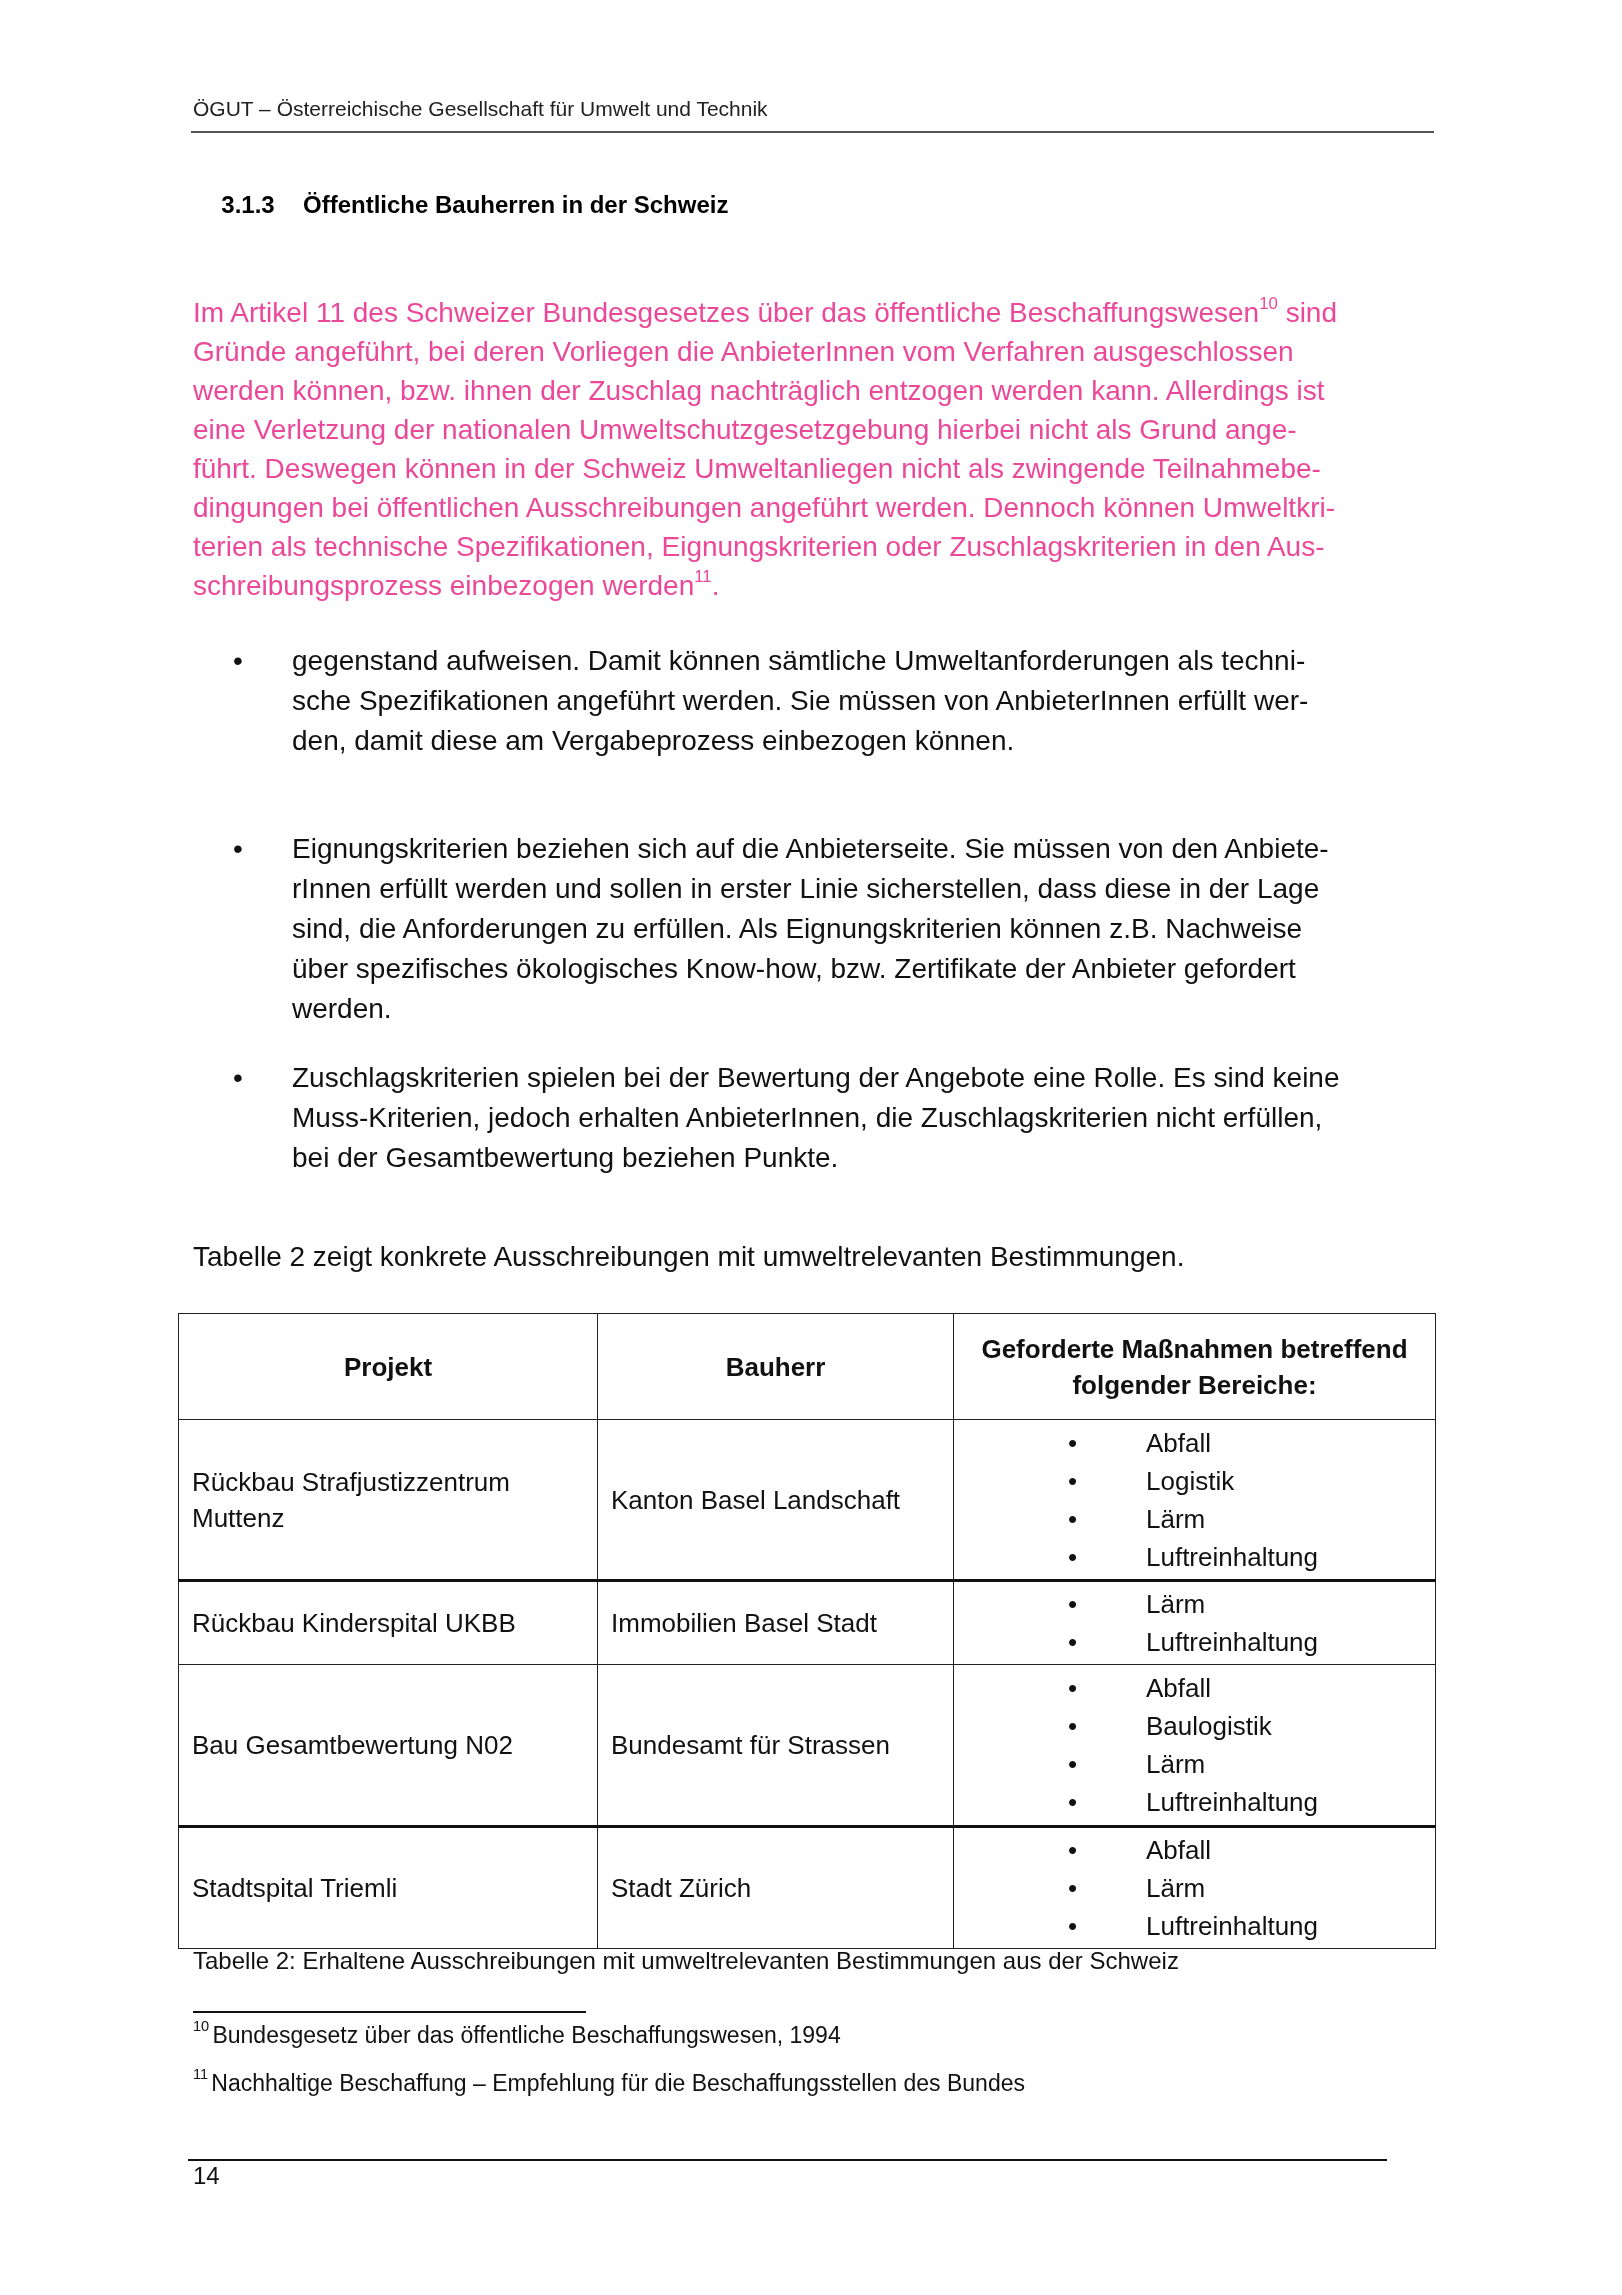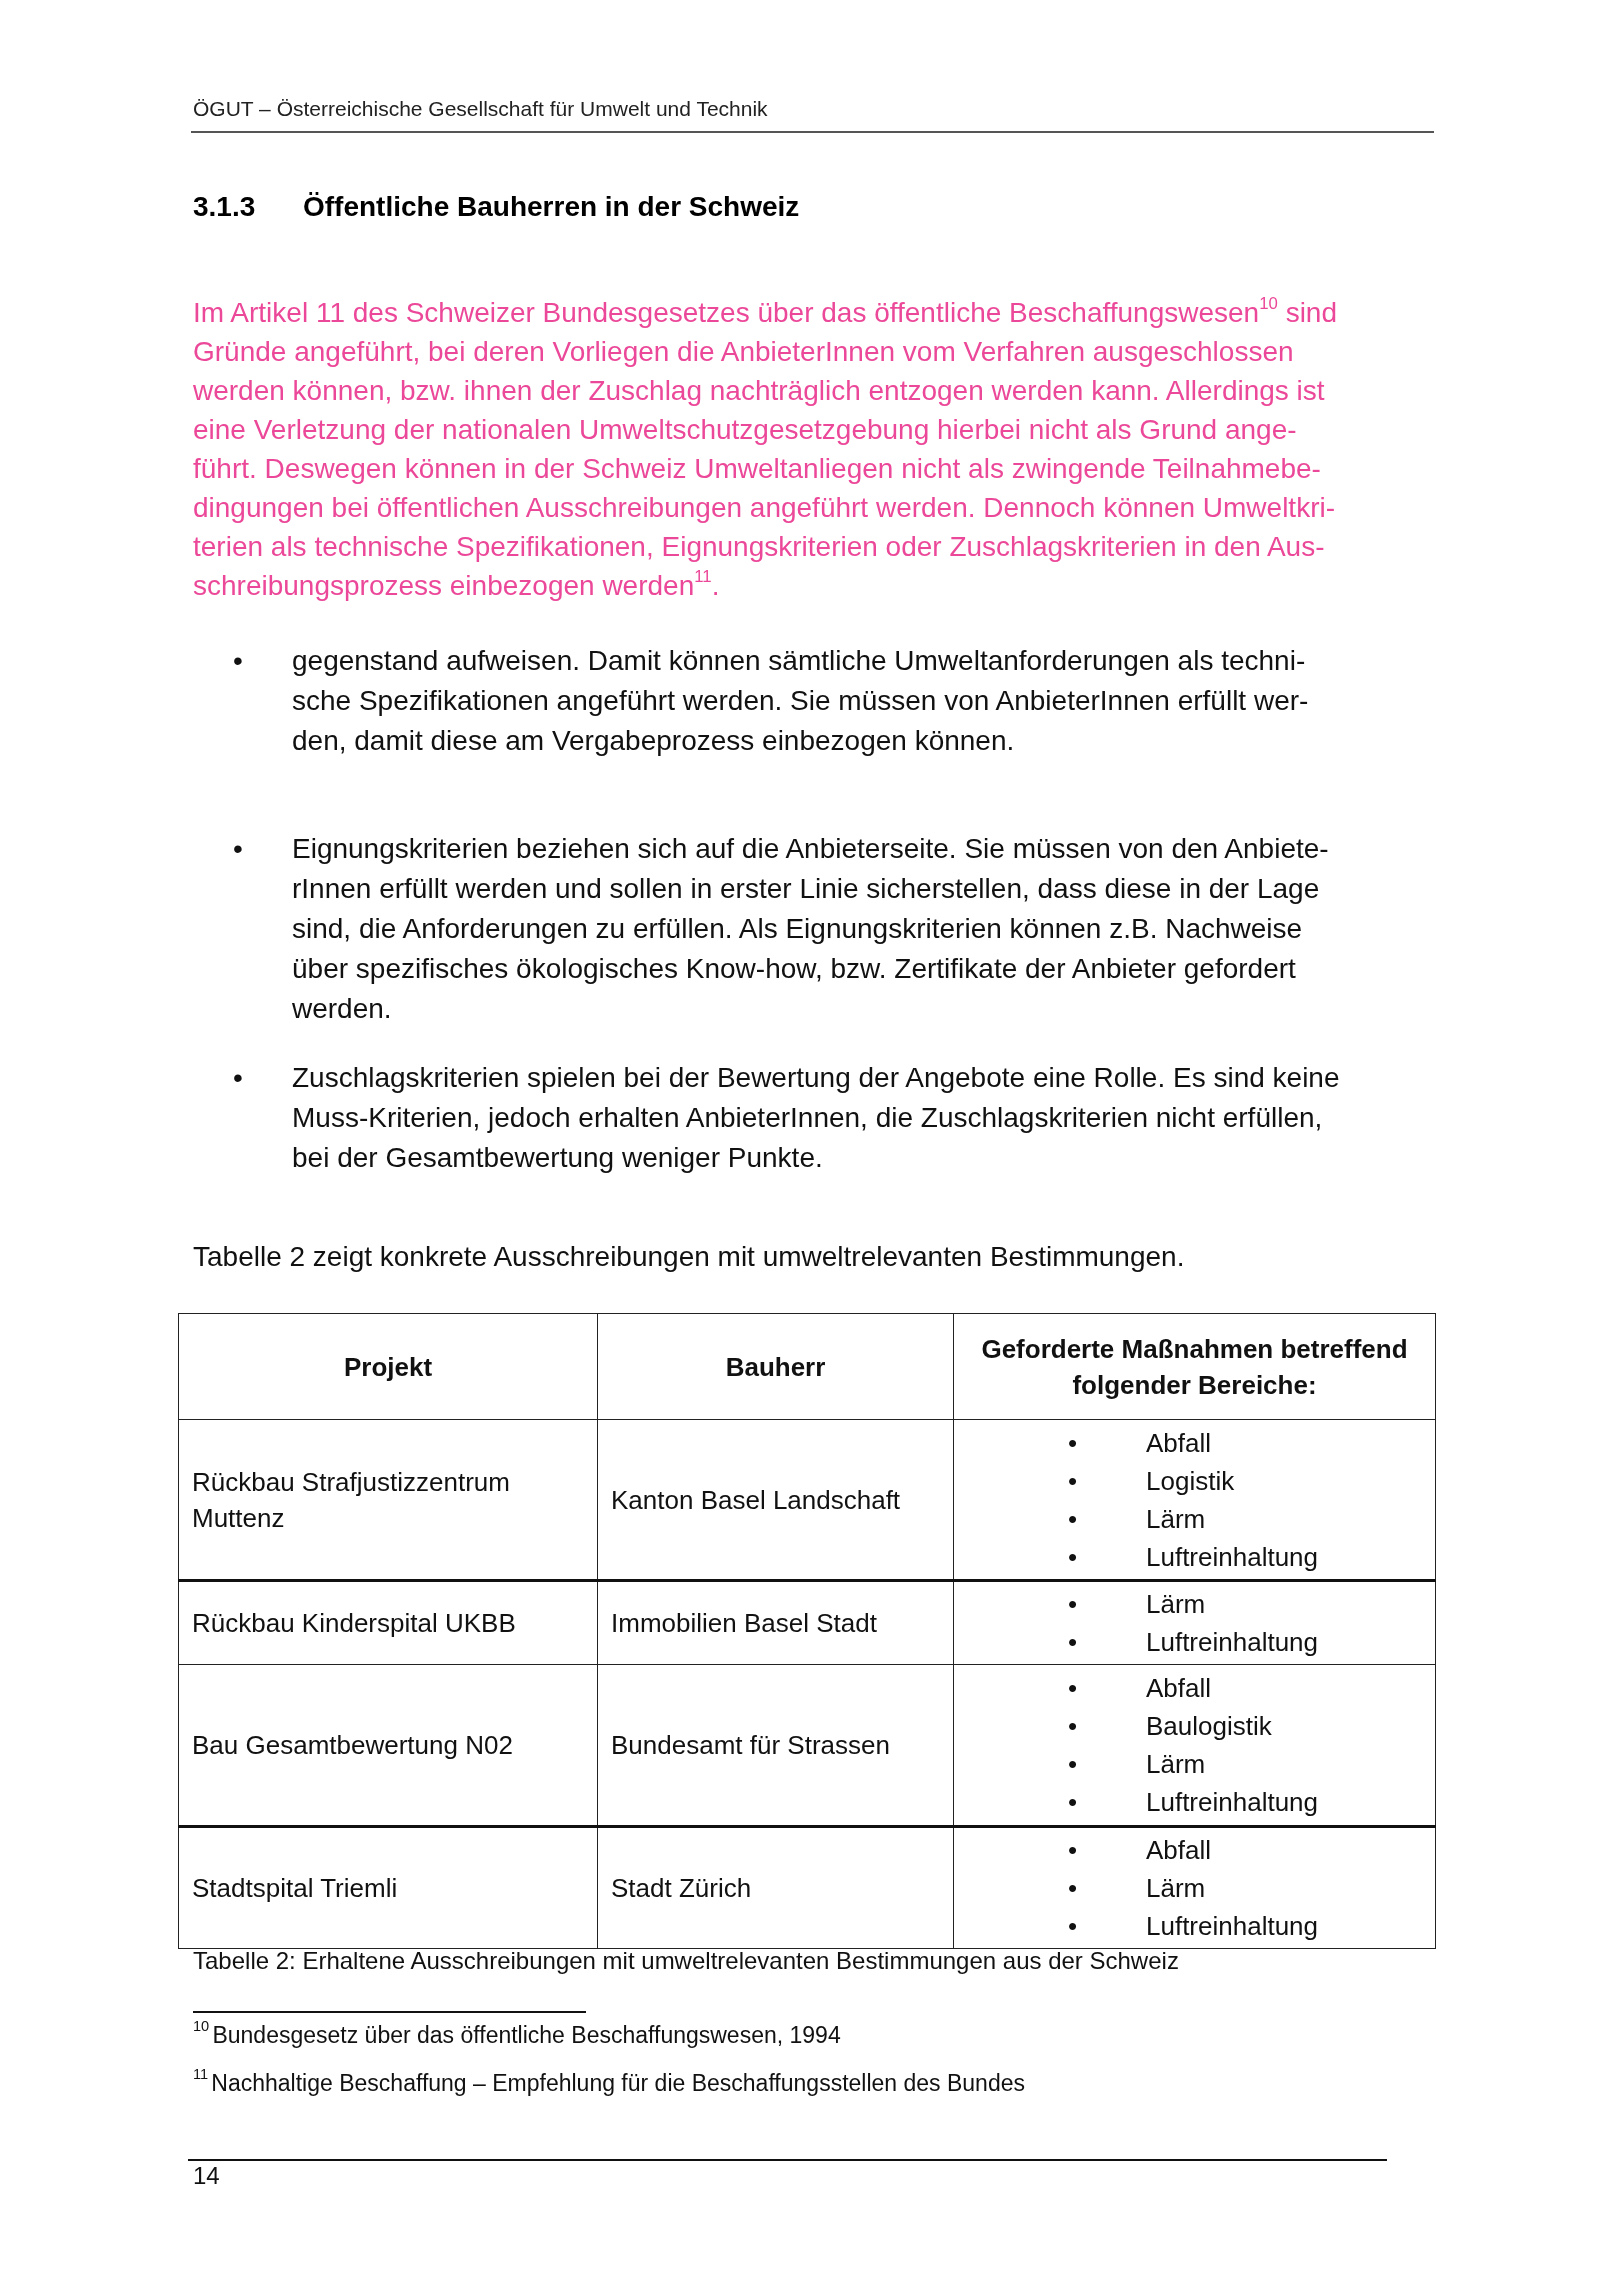--- a/index.html
+++ b/index.html
@@ -2,21 +2,21 @@
 <html style="font-size:13px"><head>
 <meta charset="utf-8">
 <style>
   html, body { margin:0; padding:0; background:#ffffff; }
   body { width:1622px; height:2295px; position:relative; overflow:hidden;
          font-family:"Liberation Sans", sans-serif; color:#111; }
   .abs { position:absolute; }
   .running-header { left:193px; top:97px; font-size:21px; color:#222; white-space:nowrap; }
   .rule { position:absolute; height:0; }
   .header-rule { left:191px; width:1243px; top:131px; border-top:2.4px solid #555; }
-  .section-heading { left:193px; top:191px; font-size:28px; font-weight:bold; white-space:nowrap; color:#000; }
+  .section-heading { left:193px; top:191px; font-size:24px; font-weight:bold; white-space:nowrap; color:#000;text-align:center; }
   .section-heading .num { display:inline-block; width:110px; }
   .body-para { left:193px; top:293px; width:1245px; font-size:28px; line-height:39px; color:#ec4899; }
   .body-para .ln { display:block; white-space:nowrap; }
   sup { font-size:0.6em; line-height:0; position:relative; top:-0.15em; vertical-align:super; }
   .bullet-block { left:233px; width:1217px; font-size:28px; line-height:40px; color:#111; }
   .bullet-block .dot { position:absolute; left:0; top:0; width:32px; font-size:28px; }
   .bullet-block .text { margin-left:59px; }
   .bullet-block .ln { display:block; white-space:nowrap; }
   .intro-table { left:193px; top:1241px; font-size:28px; white-space:nowrap; color:#111; }
   table.data { position:absolute; left:178px; top:1313px; width:1257px; border-collapse:collapse; table-layout:fixed; }
@@ -75,21 +75,21 @@
     <span class="ln">über spezifisches ökologisches Know-how, bzw. Zertifikate der Anbieter gefordert</span>
     <span class="ln">werden.</span>
   </div>
 </div>
 
 <div class="abs bullet-block" style="top:1058px;">
   <span class="dot">•</span>
   <div class="text">
     <span class="ln">Zuschlagskriterien spielen bei der Bewertung der Angebote eine Rolle. Es sind keine</span>
     <span class="ln">Muss-Kriterien, jedoch erhalten AnbieterInnen, die Zuschlagskriterien nicht erfüllen,</span>
-    <span class="ln">bei der Gesamtbewertung weniger Punkte.</span>
+    <span class="ln">bei der Gesamtbewertung beziehen Punkte.</span>
   </div>
 </div>
 
 <div class="abs intro-table">Tabelle 2 zeigt konkrete Ausschreibungen mit umweltrelevanten Bestimmungen.</div>
 
 <table class="data">
   <colgroup>
     <col style="width:419px">
     <col style="width:356px">
     <col style="width:482px">

